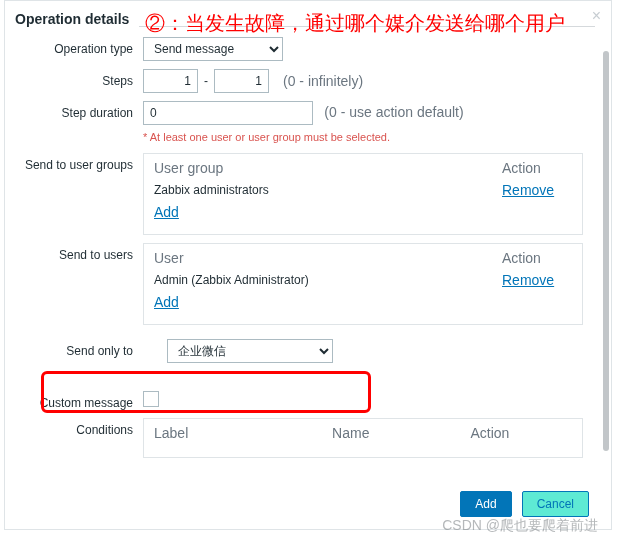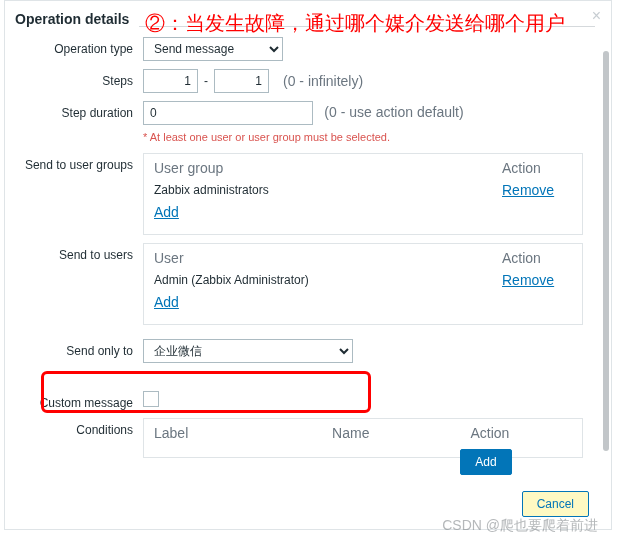--- a/index.html
+++ b/index.html
@@ -135,24 +135,23 @@
     border-radius: 2px;
     cursor: pointer;
     border: 1px solid transparent;
   }
   .btn-primary {
     background: #0275b8;
     color: #fff;
     border-color: #0275b8;
   }
   .btn-secondary {
-    background: #fef9c3;
+    background: #5eead4;
     color: #0275b8;
     border: 1px solid #0275b8;
-    margin-top: 42px;
   }
   .watermark {
     position: absolute;
     right: 20px;
     bottom: 2px;
     color: rgba(120,125,130,0.55);
     font-size: 14px;
     font-family: "Microsoft YaHei", sans-serif;
     pointer-events: none;
   }
@@ -234,21 +233,21 @@
         <div class="tbl-row">
           <span class="link u">Add</span>
         </div>
       </div>
     </div>
   </div>
 
   <div class="form-row" style="margin-top:14px;">
     <div class="label-col">Send only to</div>
     <div class="field-col">
-      <select class="z-select" style="width:210px;">
+      <select class="z-select" style="width:166px;margin-left:24px;">
         <option>企业微信</option>
       </select>
     </div>
   </div>
 
   <div class="form-row" style="margin-top:28px;">
     <div class="label-col">Custom message</div>
     <div class="field-col">
       <span class="checkbox"></span>
     </div>

